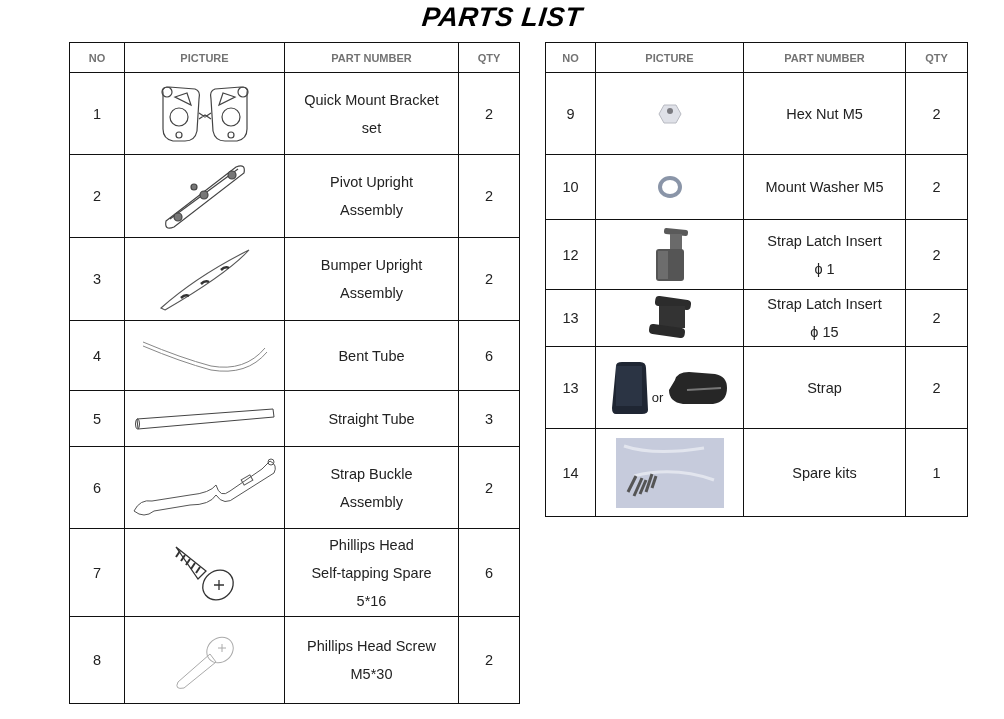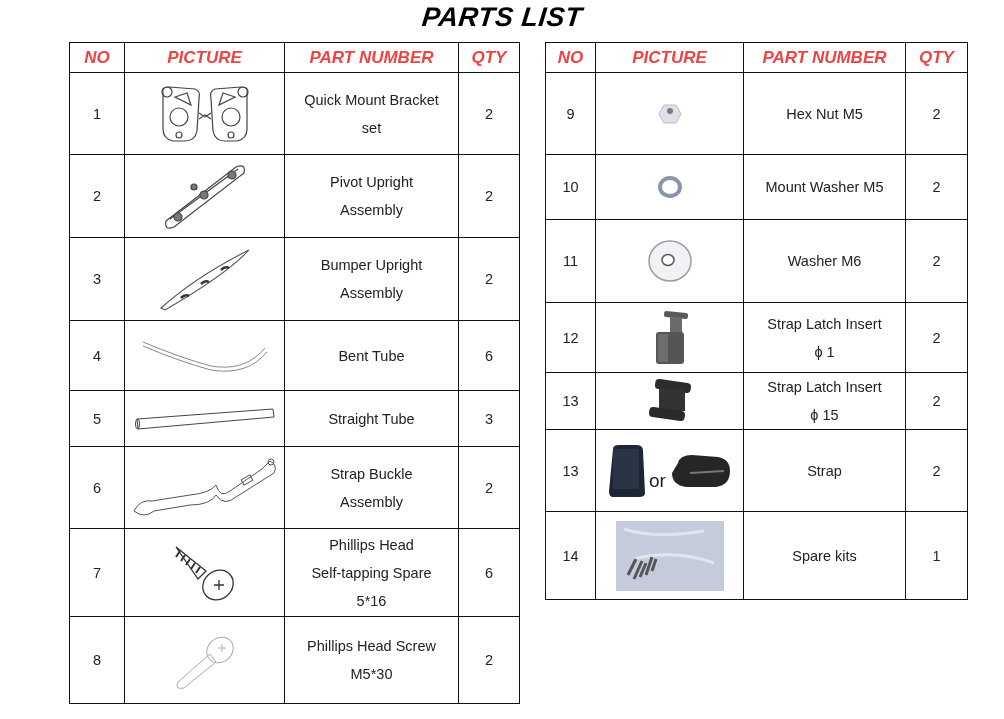--- a/index.html
+++ b/index.html
@@ -6,27 +6,27 @@
   body { width: 1004px; height: 719px; position: relative; overflow: hidden;
          font-family: "Liberation Sans", sans-serif; color: #1a1a1a; }
   .title { position: absolute; left: 0; top: 0; width: 1004px; height: 36px;
            text-align: center; font-family: "Liberation Sans", sans-serif;
            font-weight: 700; font-style: italic; font-size: 27px; line-height: 34px;
            letter-spacing: 0.5px; color: #000; transform: skewX(-6deg); }
   table.parts { position: absolute; border-collapse: collapse; table-layout: fixed;
                 font-family: "Liberation Sans", sans-serif; }
   table.parts td, table.parts th { border: 1.5px solid #111; text-align: center;
                 vertical-align: middle; padding: 0; }
-  table.parts th { font-weight: 700; font-size: 17px; color: #ef4444; height: 29px; font-style: italic; }
+  table.parts th { font-weight: 700; font-size: 11px; color: #737373; height: 29px; }
   table.parts td { font-size: 14.5px; line-height: 28px; color: #222; }
   #left  { left: 69px;  top: 42px; width: 450px; }
   #right { left: 545px; top: 42px; width: 422px; }
   .pic { display: flex; align-items: center; justify-content: center; height: 100%; }
   .pic svg { display: block; }
-  .or { font-size: 19px; align-self: flex-end; margin: 4px 4px 4px 2px; }
+  .or { font-size: 13px; align-self: flex-end; margin: 4px 4px 4px 2px; }
 </style>
 </head>
 <body>
 
 <div class="title">PARTS LIST</div>
 
 <table class="parts" id="left">
   <colgroup>
       <col style="width:55px">
       <col style="width:160px">
@@ -233,35 +233,20 @@
         <ellipse cx="13" cy="12" rx="10" ry="9" fill="none" stroke="#8a95a8" stroke-width="4"></ellipse>
       </svg>
           </div>
         </td>
     <td>
       <div>Mount Washer M5</div>
         </td>
     <td>2</td>
   </tr>
 
-  <tr style="height:83px">
-    <td>11</td>
-    <td>
-          <div class="pic">
-      <svg width="46" height="44" viewBox="0 0 46 44">
-        <ellipse cx="23" cy="22" rx="21" ry="20" fill="#f2f2f4" stroke="#9a9ca4" stroke-width="1.5"></ellipse>
-        <ellipse cx="21" cy="21" rx="6" ry="5.5" fill="#fff" stroke="#555" stroke-width="1.5"></ellipse>
-      </svg>
-          </div>
-        </td>
-    <td>
-      <div>Washer M6</div>
-        </td>
-    <td>2</td>
-  </tr>
 
   <tr style="height:70px">
     <td>12</td>
     <td>
           <div class="pic">
       <svg width="40" height="56" viewBox="0 0 40 56">
         <rect x="14" y="2" width="24" height="6" rx="2" fill="#5a5a5a" transform="rotate(6 26 5)"></rect>
         <rect x="20" y="7" width="12" height="16" fill="#6a6a6a"></rect>
         <rect x="6" y="22" width="28" height="32" rx="3" fill="#555"></rect>
         <rect x="8" y="24" width="10" height="28" fill="#6d6d6d"></rect>

